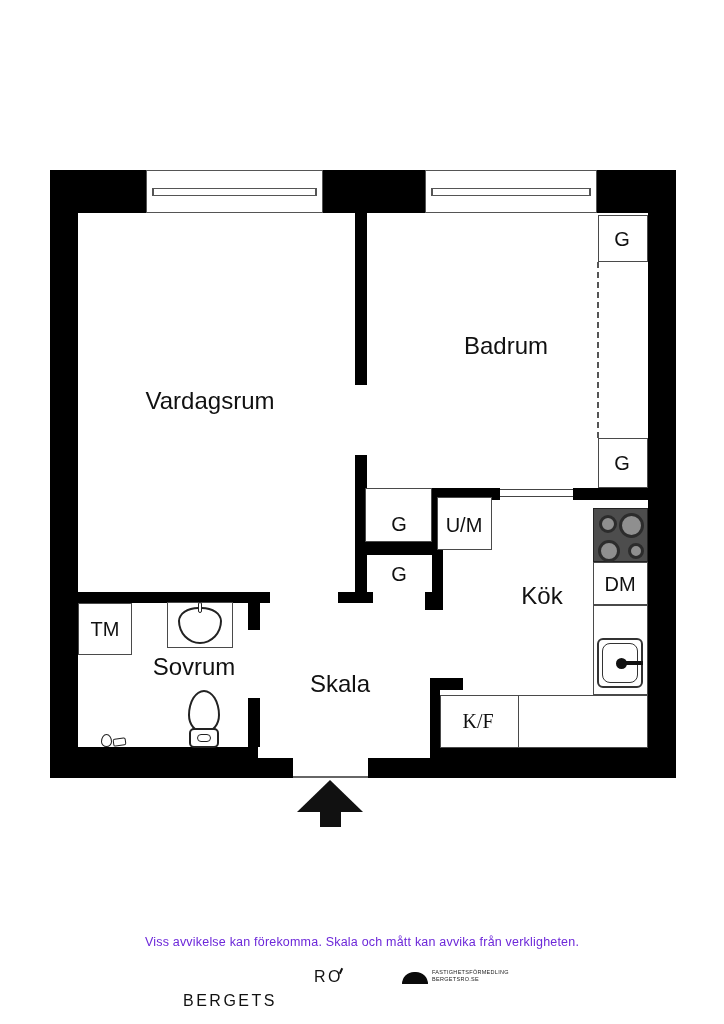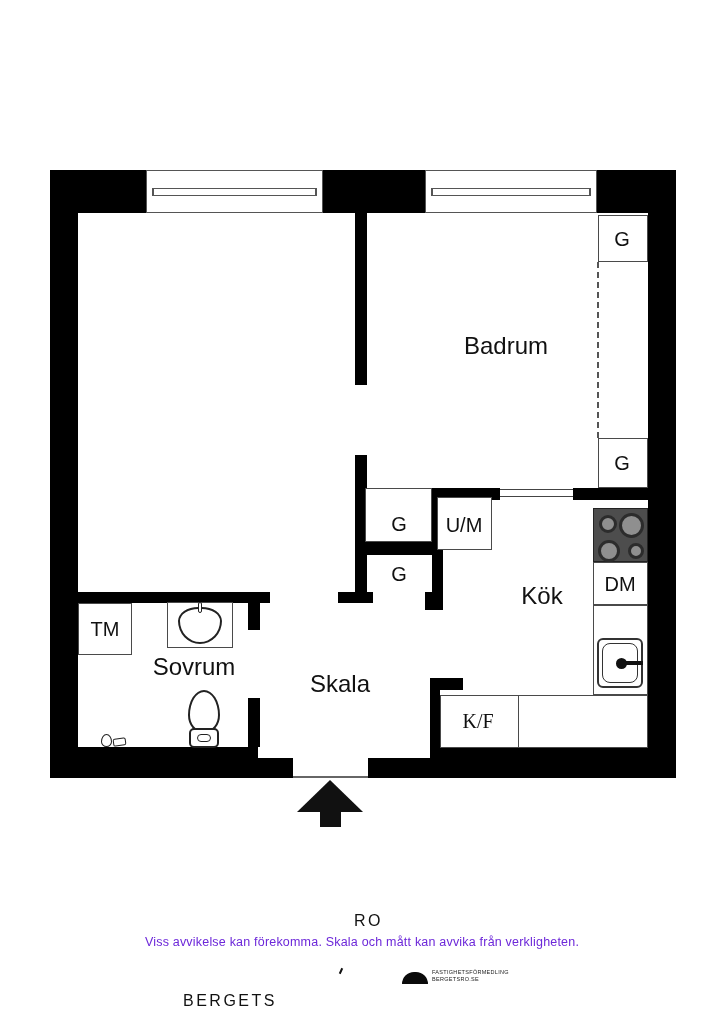--- a/index.html
+++ b/index.html
@@ -95,37 +95,38 @@
   <div class="abs" style="left:198px;top:602px;width:4px;height:11px;background:#fff;border:1.5px solid #222;border-radius:2px;"></div>
   <div class="abs" style="left:188px;top:690px;width:32px;height:43px;background:#fff;border:2px solid #222;border-radius:50% 50% 46% 46% / 58% 58% 42% 42%;"></div>
   <div class="abs" style="left:189px;top:728px;width:30px;height:20px;background:#fff;border:2px solid #222;border-radius:5px;"></div>
   <div class="abs" style="left:197px;top:734px;width:14px;height:8px;background:#fff;border:1.5px solid #222;border-radius:4px;"></div>
   <div class="abs" style="left:101px;top:734px;width:11px;height:13px;border:1.5px solid #222;border-radius:50% 50% 50% 50%/60% 60% 40% 40%;"></div>
   <div class="abs" style="left:113px;top:738px;width:13px;height:8px;border:1.5px solid #222;border-radius:2px;transform:rotate(-8deg);"></div>
 
   <div class="tri-up" style="left:297px;top:780px;"></div>
   <div class="abs" style="left:320px;top:811px;width:21px;height:16px;background:#111;"></div>
 
+  <div class="roomlabel" style="left:210px;top:401px;">Vardagsrum</div>
   <div class="roomlabel" style="left:506px;top:346px;">Badrum</div>
   <div class="roomlabel" style="left:525px;top:596px;margin-left:17px;">Kök</div>
   <div class="roomlabel" style="left:194px;top:667px;">Sovrum</div>
   <div class="roomlabel" style="left:340px;top:684px;">Skala</div>
 
   <div class="smalllabel" style="left:622px;top:239px;">G</div>
   <div class="smalllabel" style="left:622px;top:463px;">G</div>
   <div class="smalllabel" style="left:399px;top:524px;">G</div>
   <div class="smalllabel" style="left:399px;top:574px;">G</div>
   <div class="smalllabel" style="left:464px;top:525px;">U/M</div>
   <div class="smalllabel" style="left:105px;top:629px;">TM</div>
   <div class="smalllabel" style="left:620px;top:584px;">DM</div>
   <div class="smalllabel" style="left:478px;top:721px;font-family:Liberation Serif, serif;">K/F</div>
 
   <div class="footer-disclaimer" style="top:935px;">Viss avvikelse kan förekomma. Skala och mått kan avvika från verkligheten.</div>
   <div class="brand" style="left:183px;top:992px;">BERGETS</div>
-  <div class="brand" style="left:314px;top:912px;margin-left:40px;">RO</div>
+  <div class="brand" style="left:314px;top:968px;">RO</div>
   <div class="abs" style="left:340px;top:968px;width:2px;height:6px;background:#111;transform:rotate(25deg);"></div>
   <div class="dome" style="left:402px;top:972px;width:26px;height:12px;"></div>
   <div class="agency" style="left:432px;top:969px;">
     <div>FASTIGHETSFÖRMEDLING</div>
     <div>BERGETSRO.SE</div>
   </div>
 
 </div>
 
 </body></html>

